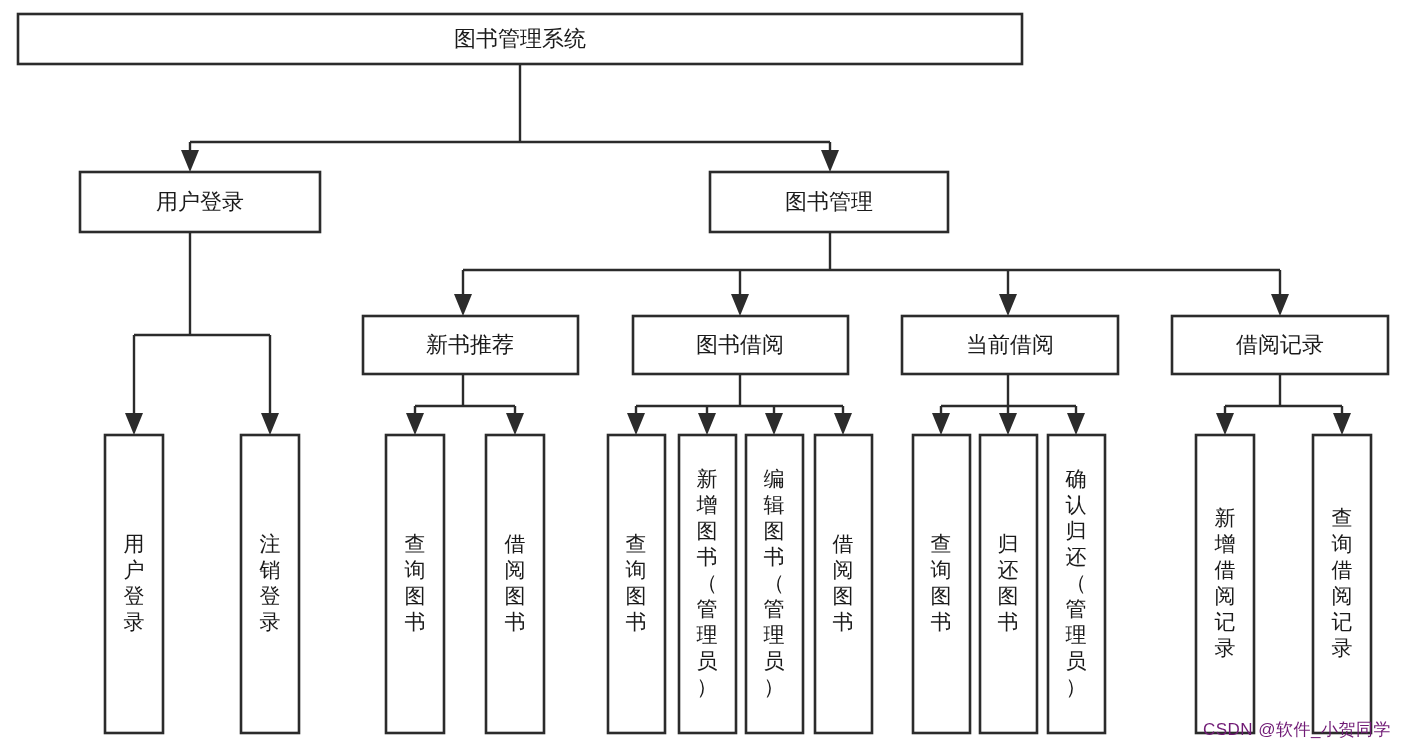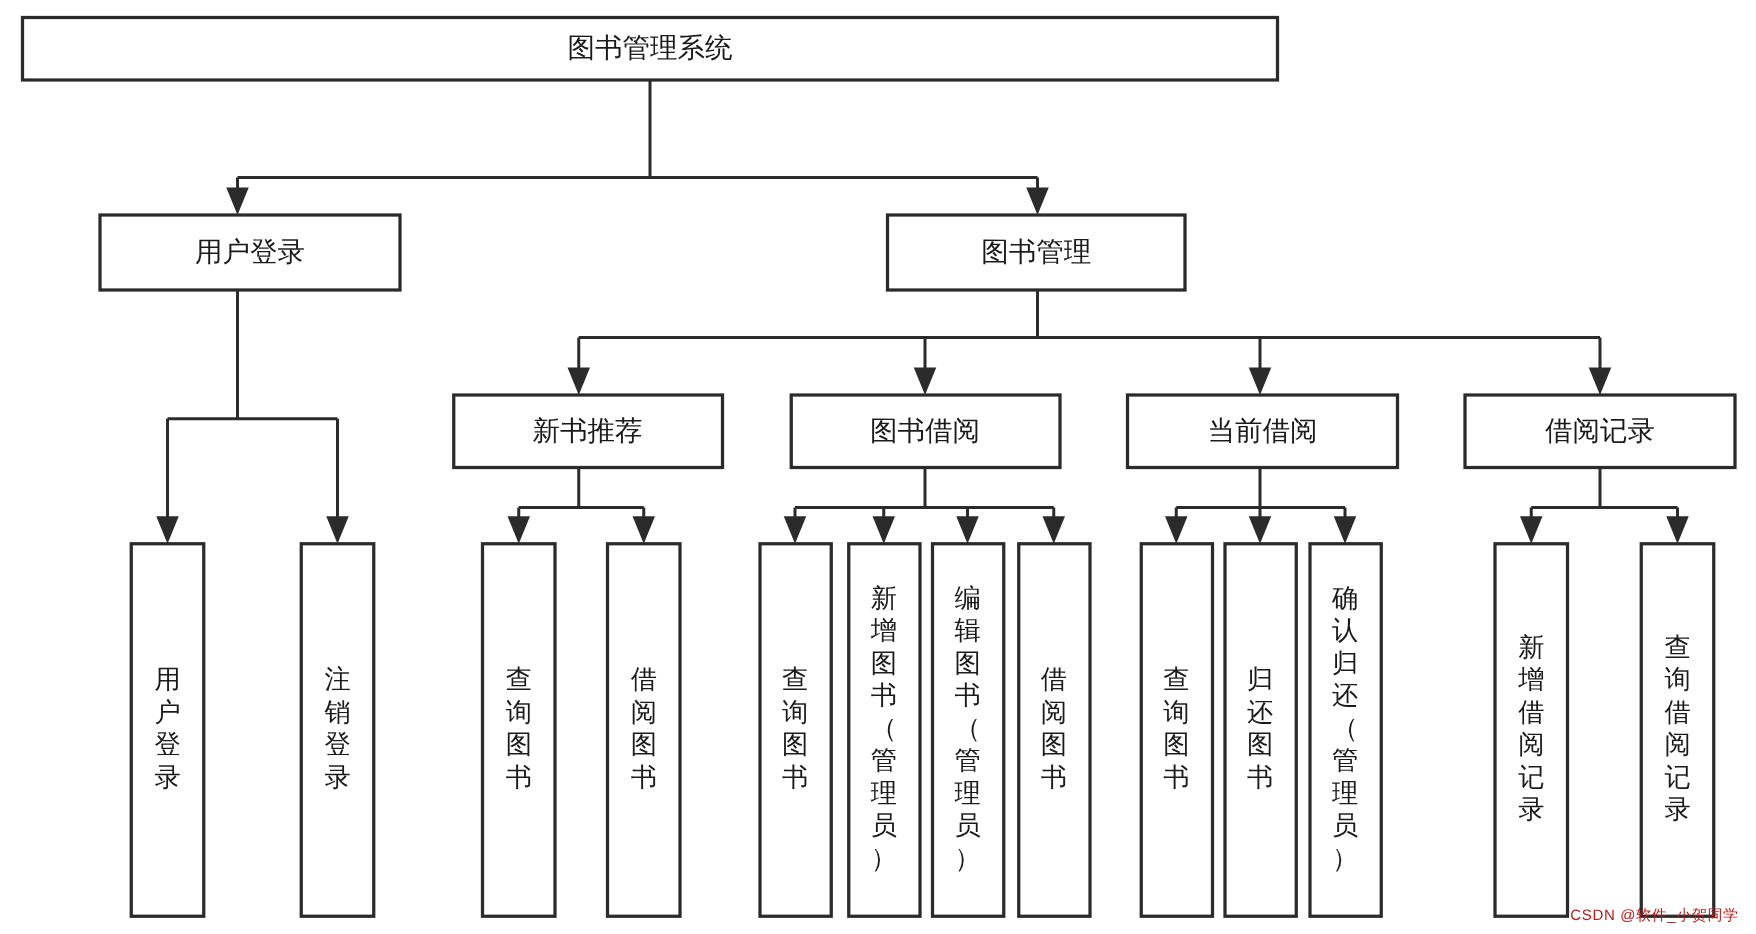--- a/index.html
+++ b/index.html
@@ -54,22 +54,22 @@
     font-family: "Liberation Sans", "DejaVu Sans", sans-serif;
     font-size: 21px;
     fill: #1a1a1a;
     text-anchor: middle;
   }
   .watermark {
     position: absolute;
     right: 14px;
     bottom: 6px;
     font-family: "Liberation Sans", "DejaVu Sans", sans-serif;
-    font-size: 12px;
-    color: #b91c1c;
+    font-size: 17px;
+    color: #701a75;
     letter-spacing: 0.5px;
     white-space: nowrap;
     user-select: none;
   }
 </style>
 </head>
 <body>
 
 <div id="diagram-root">
 

